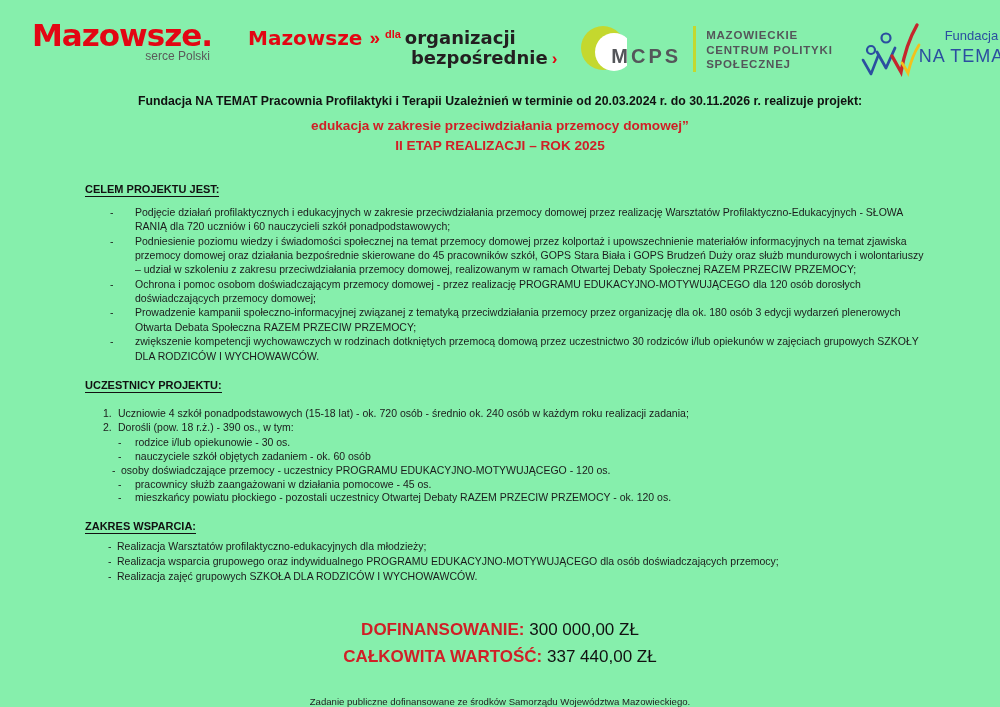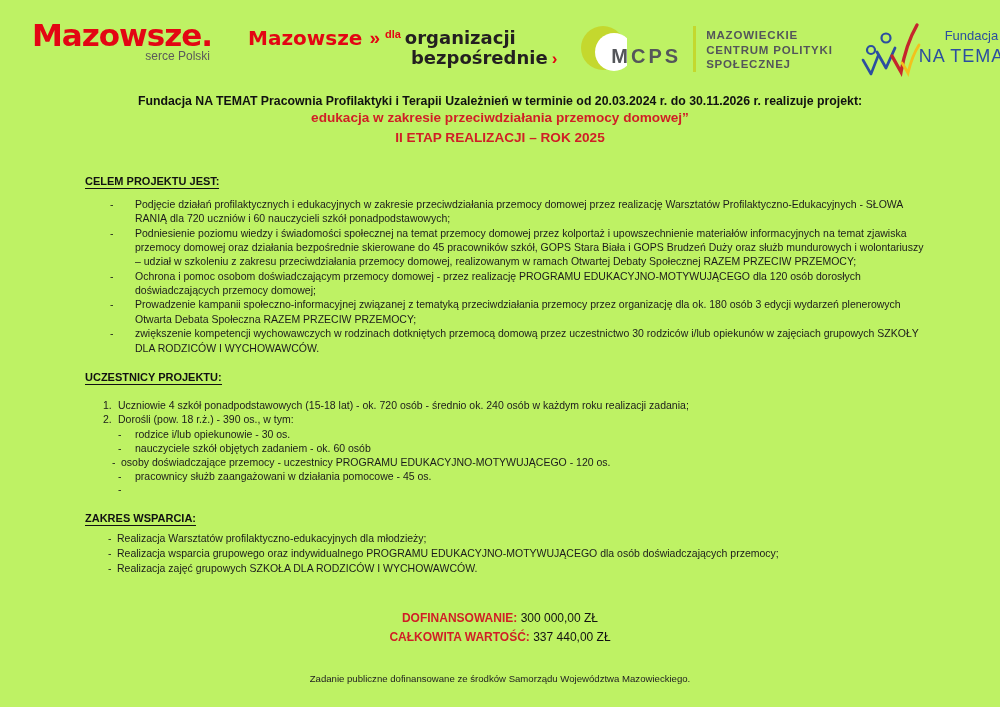--- a/index.html
+++ b/index.html
@@ -1,17 +1,17 @@
 <!DOCTYPE html>
 <html lang="pl"><head>
 <meta charset="utf-8">
 <style>
   html,body{margin:0;padding:0;background:#ffffff;}
   .page{
-    width:1000px;height:707px;background:#bef264;margin:0 auto;position:relative;
+    width:1000px;height:707px;background:#86efac;margin:0 auto;position:relative;
     overflow:hidden;font-family:"Liberation Sans",sans-serif;color:#1b1b1b;
   }
   
   .logo-row{display:flex;align-items:flex-start;padding:20px 32px 0 32px;height:78px;box-sizing:border-box;}
   .logo-maz{width:198px;flex:0 0 auto;}
   .maz-name{font-family:"DejaVu Sans",sans-serif;font-weight:bold;color:#e30613;font-size:31px;letter-spacing:-1px;line-height:1;}
   .maz-tag{color:#5a5a5a;font-size:12px;text-align:right;padding-right:20px;margin-top:-2px;}
   .logo-ngo{flex:0 0 auto;display:flex;align-items:flex-start;margin-left:18px;margin-top:8px;}
   .ngo-brand{font-family:"DejaVu Sans",sans-serif;font-weight:bold;color:#e30613;font-size:20px;line-height:1;}
   .ngo-chev{color:#e30613;font-weight:bold;font-size:19px;margin:0 5px 0 7px;line-height:1;}
@@ -47,21 +47,21 @@
   .num-item{display:flex;margin-left:18px;line-height:1.37;}
   .num-item .num{flex:0 0 15px;}
   .sub-list{margin-top:1px;}
   .sub-item{display:flex;margin-left:33px;line-height:1.33;}
   .sub-item .dash{flex:0 0 17px;}
   .support{margin-top:15px;}
   .support-list{margin-top:5px;}
   .support-item{display:flex;margin-left:23px;line-height:1.4;}
   .support-item .dash{flex:0 0 9px;}
   
-  .financing{text-align:center;margin-top:34px;font-size:12px;line-height:1.55;}
+  .financing{text-align:center;margin-top:34px;font-size:17px;line-height:1.55;}
   .fin-label{color:#d01f26;font-weight:bold;}
   .fin-value{color:#111;}
   
   .footer{text-align:center;margin-top:26px;font-size:9.6px;color:#222;}
 </style>
 </head>
 <body>
 
 <div class="page">
 
@@ -113,21 +113,21 @@
       <div class="nt-text">
         <div class="nt-fundacja">Fundacja</div>
         <div class="nt-natemat">NA TEMAT</div>
       </div>
     </div>
 
   </div>
 
   <div class="title-block">
     <div class="intro-line">Fundacja NA TEMAT Pracownia Profilaktyki i Terapii Uzależnień  w terminie od 20.03.2024 r. do 30.11.2026 r. realizuje projekt:</div>
-    <div class="red-title" style="margin-top:0;">edukacja w zakresie przeciwdziałania przemocy domowej”</div>
+    <div class="red-title" style="margin-top:8px;">edukacja w zakresie przeciwdziałania przemocy domowej”</div>
     <div class="red-stage">II ETAP REALIZACJI – ROK 2025</div>
   </div>
 
   <div class="content">
 
     <div class="goals">
       <span class="sec-heading">CELEM PROJEKTU JEST:</span>
       <div class="goals-list">
         <div class="goal-item">
           <span class="dash">-</span>
@@ -176,20 +176,21 @@
         <div class="sub-item" style="margin-left:27px;">
           <span class="dash" style="flex:0 0 9px;">-</span>
           <span>osoby doświadczające przemocy - uczestnicy PROGRAMU EDUKACYJNO-MOTYWUJĄCEGO - 120 os.</span>
         </div>
         <div class="sub-item">
           <span class="dash">-</span>
           <span>pracownicy służb zaangażowani w działania pomocowe - 45 os.</span>
         </div>
         <div class="sub-item">
           <span class="dash">-</span>
+          <span>mieszkańcy powiatu płockiego - pozostali uczestnicy Otwartej Debaty RAZEM PRZECIW PRZEMOCY - ok. 120 os.</span>
         </div>
       </div>
     </div>
 
     <div class="support">
       <span class="sec-heading">ZAKRES WSPARCIA:</span>
       <div class="support-list">
         <div class="support-item">
           <span class="dash">-</span>
           <span>Realizacja Warsztatów profilaktyczno-edukacyjnych dla młodzieży;</span>

